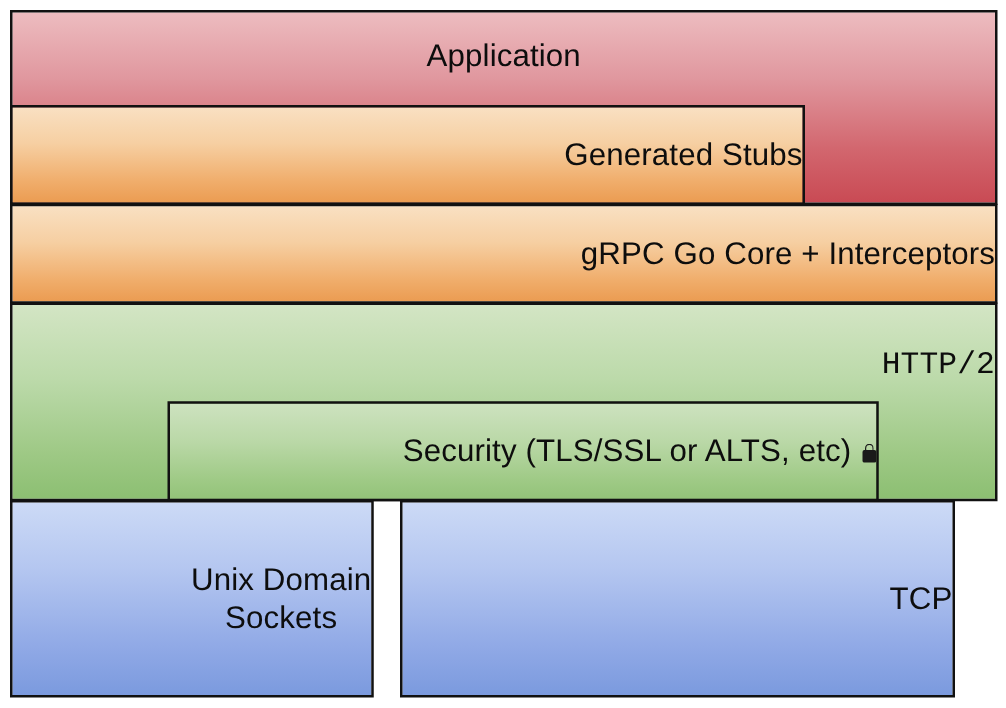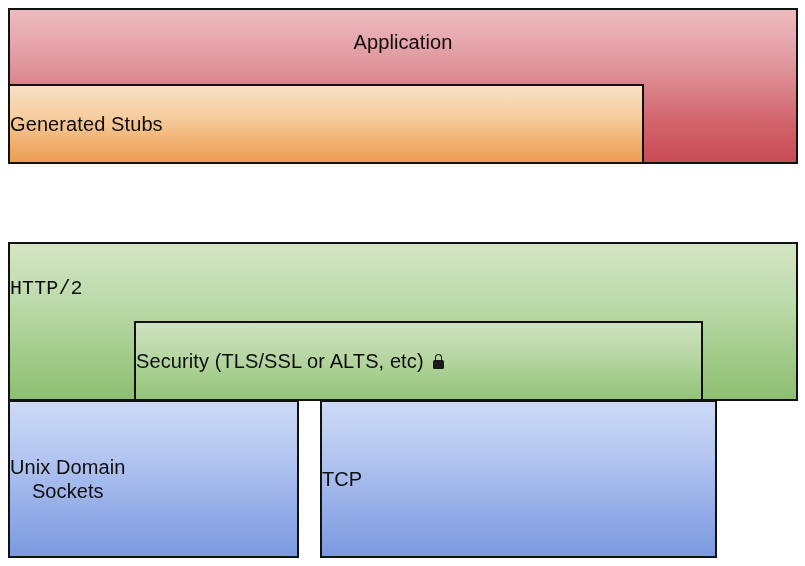--- a/index.html
+++ b/index.html
@@ -18,25 +18,25 @@
     background: #ffffff;
     overflow: hidden;
   }
 
   .layer {
     position: absolute;
     box-sizing: border-box;
     border: 2px solid #111111;
     display: flex;
     align-items: center;
-    justify-content: flex-start;
+    justify-content: flex-end;
   }
 
   .layer-label {
-    font-size: 20px;
+    font-size: 25px;
     color: #0d0d0d;
     text-align: center;
     line-height: 1.22;
     letter-spacing: 0.1px;
     white-space: pre-line;
     user-select: none;
   }
 
   
   #layer-application {
@@ -136,39 +136,42 @@
     left: 8px;
     top: 400px;
     width: 291px;
     height: 158px;
     background: linear-gradient(180deg, #ccdaf6 0%, #b4c6f0 35%, #90a9e6 75%, #7b9ade 100%);
     z-index: 2;
   }
   #layer-tcp {
     left: 320px;
     top: 400px;
-    width: 397px;
+    width: 444px;
     height: 158px;
     background: linear-gradient(180deg, #ccdaf6 0%, #b4c6f0 35%, #90a9e6 75%, #7b9ade 100%);
     z-index: 2;
   }
 </style>
 </head>
 <body>
 
 <div id="diagram">
 
   <div class="layer" id="layer-application">
     <span class="layer-label">Application</span>
   </div>
 
   <div class="layer" id="layer-generated-stubs">
     <span class="layer-label">Generated Stubs</span>
   </div>
 
+  <div class="layer" id="layer-grpc-core">
+    <span class="layer-label">gRPC Go Core + Interceptors</span>
+  </div>
 
   <div class="layer" id="layer-http2">
     <span class="layer-label">HTTP/2</span>
   </div>
 
   <div class="layer" id="layer-security">
     <span class="layer-label">
       <span>Security (TLS/SSL or ALTS, etc)</span>
       <span class="lock-icon">
         <span class="shackle"></span>

